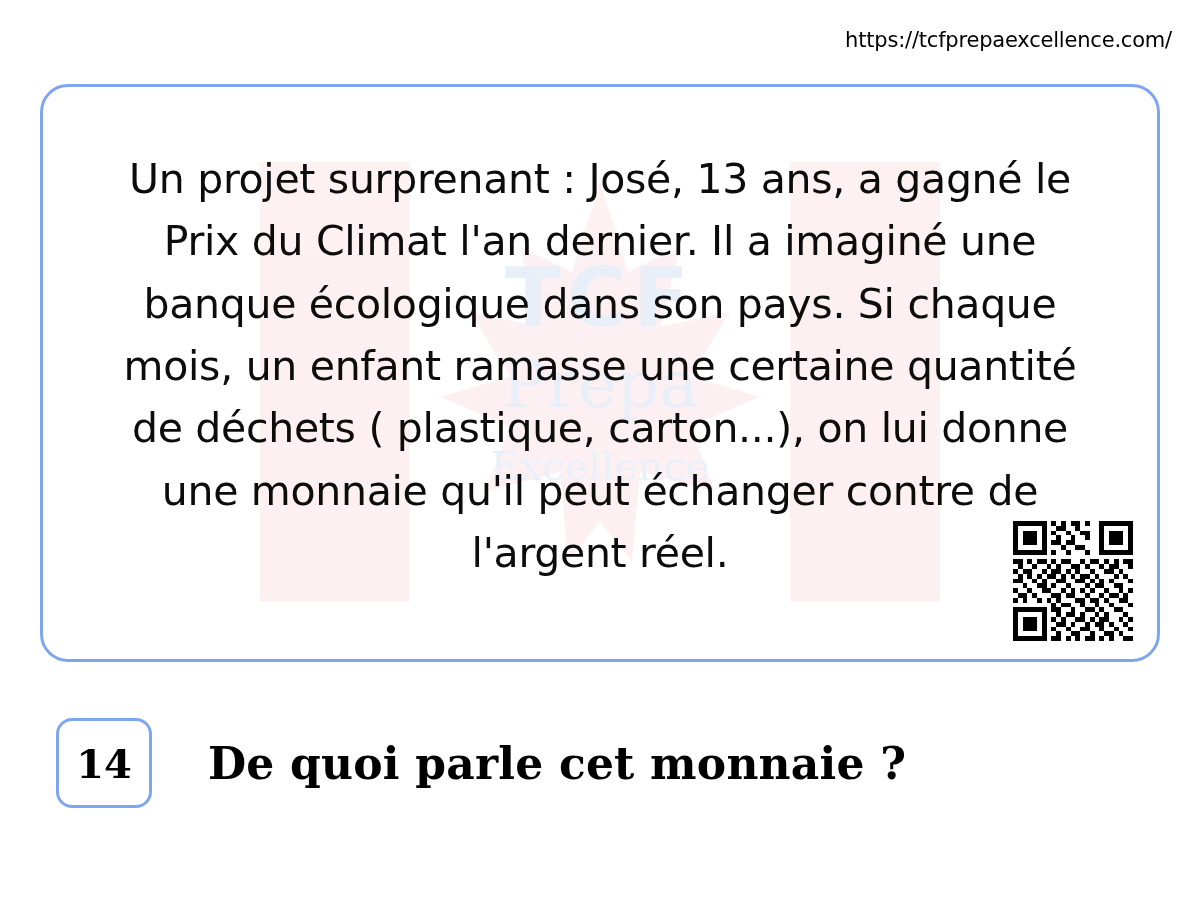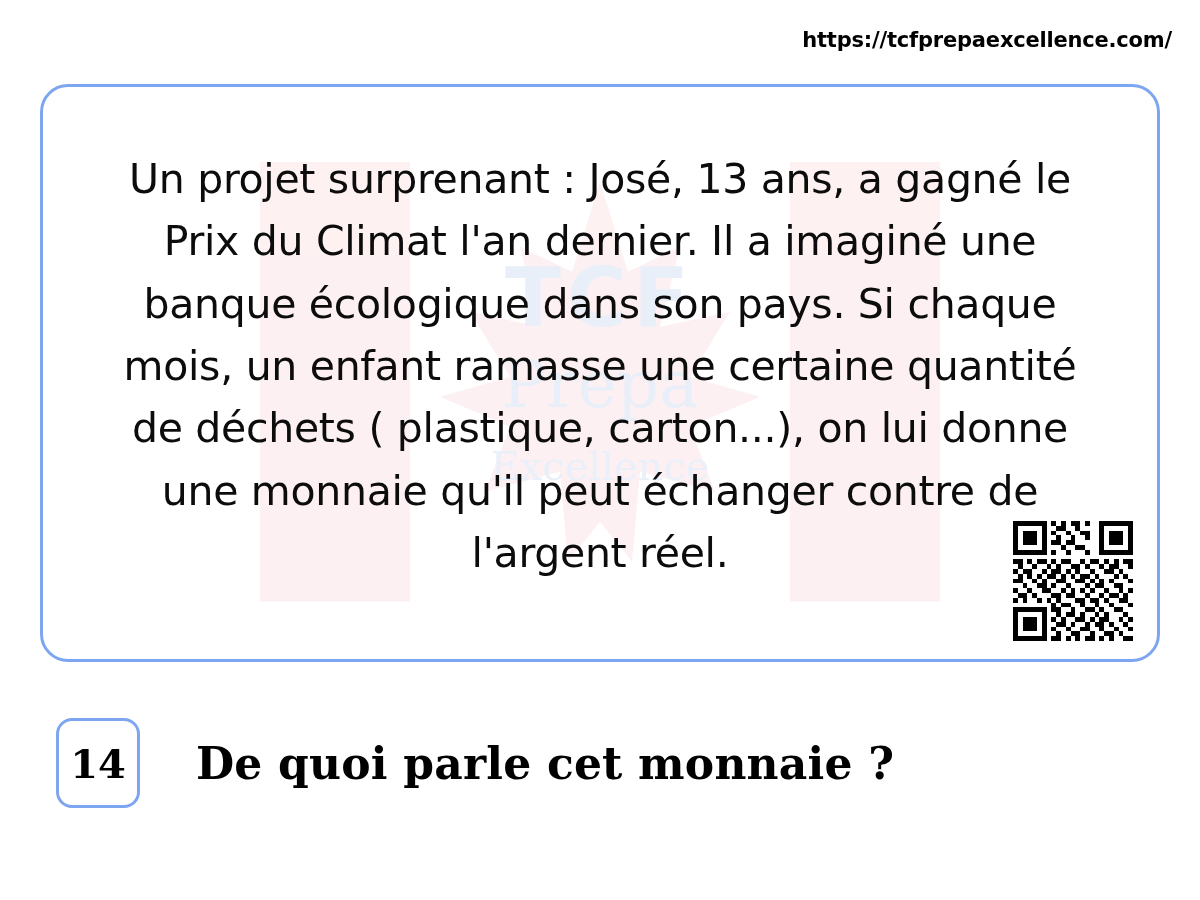--- a/index.html
+++ b/index.html
@@ -19,21 +19,21 @@
     width: 1200px;
     height: 900px;
     box-sizing: border-box;
   }
   .site-url {
     position: absolute;
     top: 28px;
     right: 28px;
     font-family: "DejaVu Sans", sans-serif;
     font-size: 21px;
-    font-weight: bold;
+    font-weight: normal;
     color: #000000;
     letter-spacing: -0.2px;
   }
   .text-card {
     position: absolute;
     left: 40px;
     top: 84px;
     width: 1120px;
     height: 578px;
     box-sizing: border-box;
@@ -115,21 +115,21 @@
     z-index: 3;
   }
   .question-row {
     position: absolute;
     left: 56px;
     top: 718px;
     display: flex;
     align-items: center;
   }
   .q-number {
-    width: 84px;
+    width: 96px;
     height: 90px;
     box-sizing: border-box;
     border: 3px solid #7ea6f0;
     border-radius: 16px;
     background: #ffffff;
     display: flex;
     align-items: center;
     justify-content: center;
     font-family: "DejaVu Serif", serif;
     font-weight: bold;

